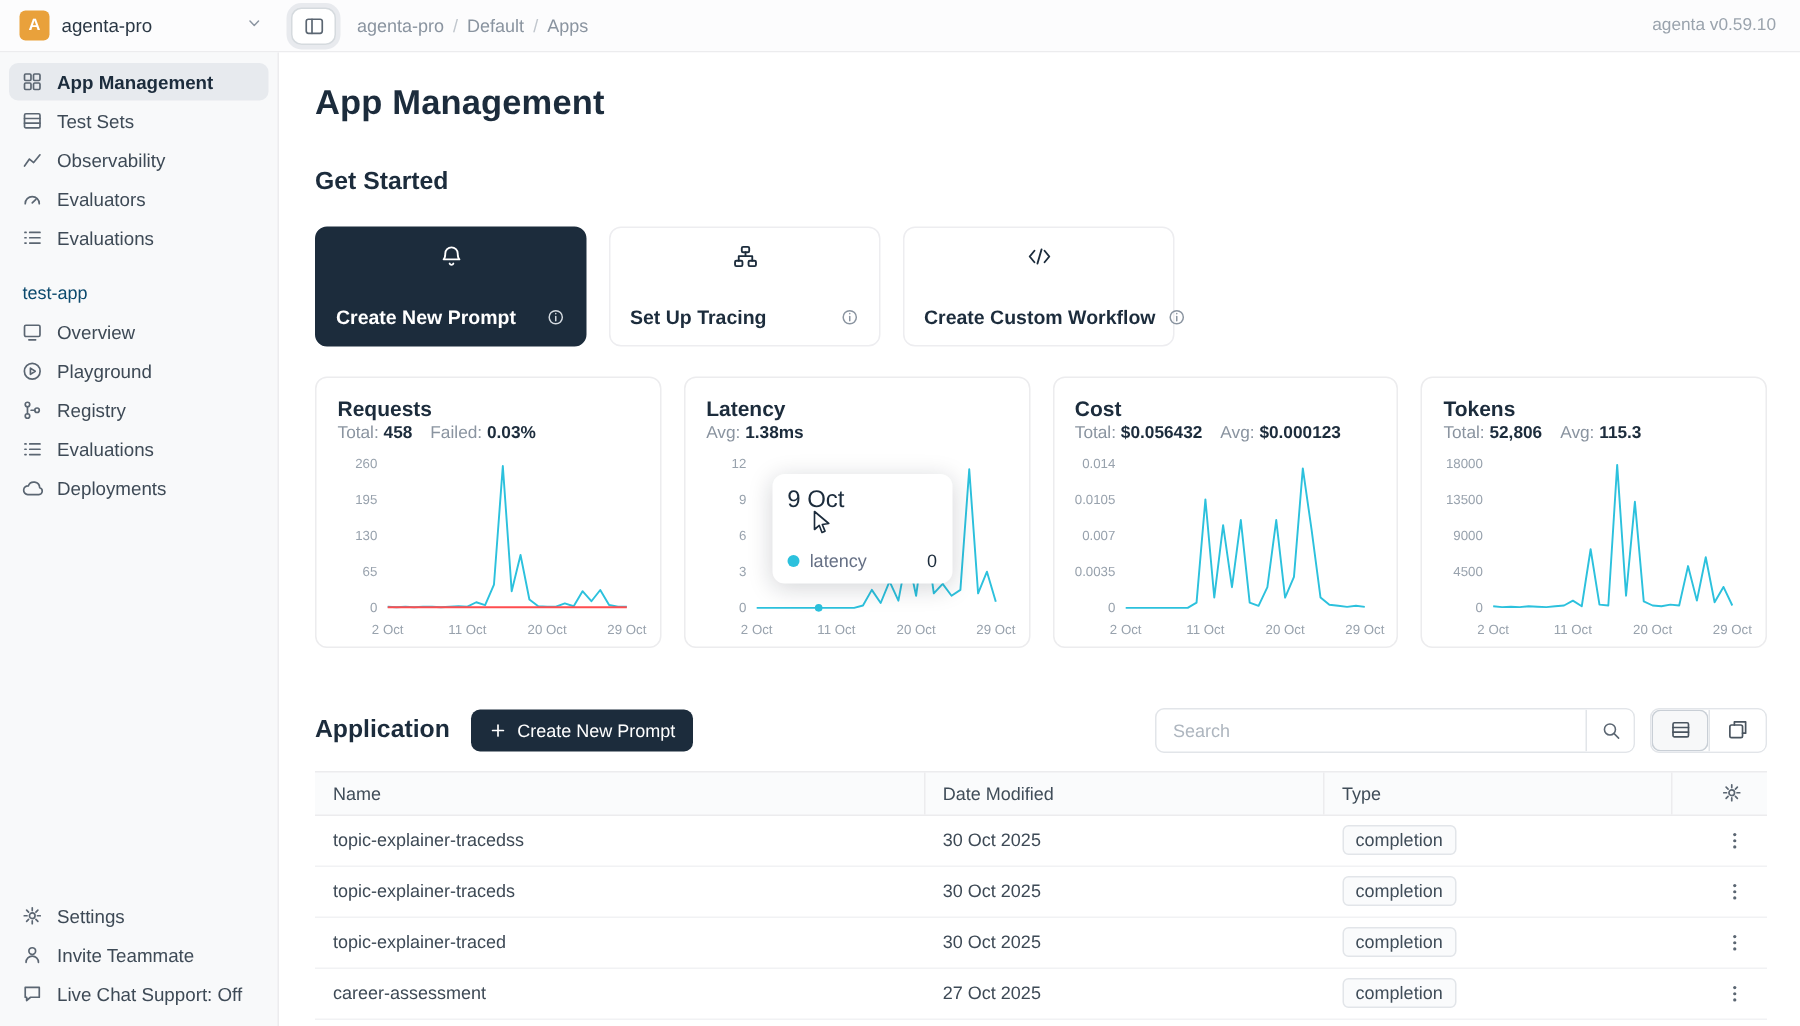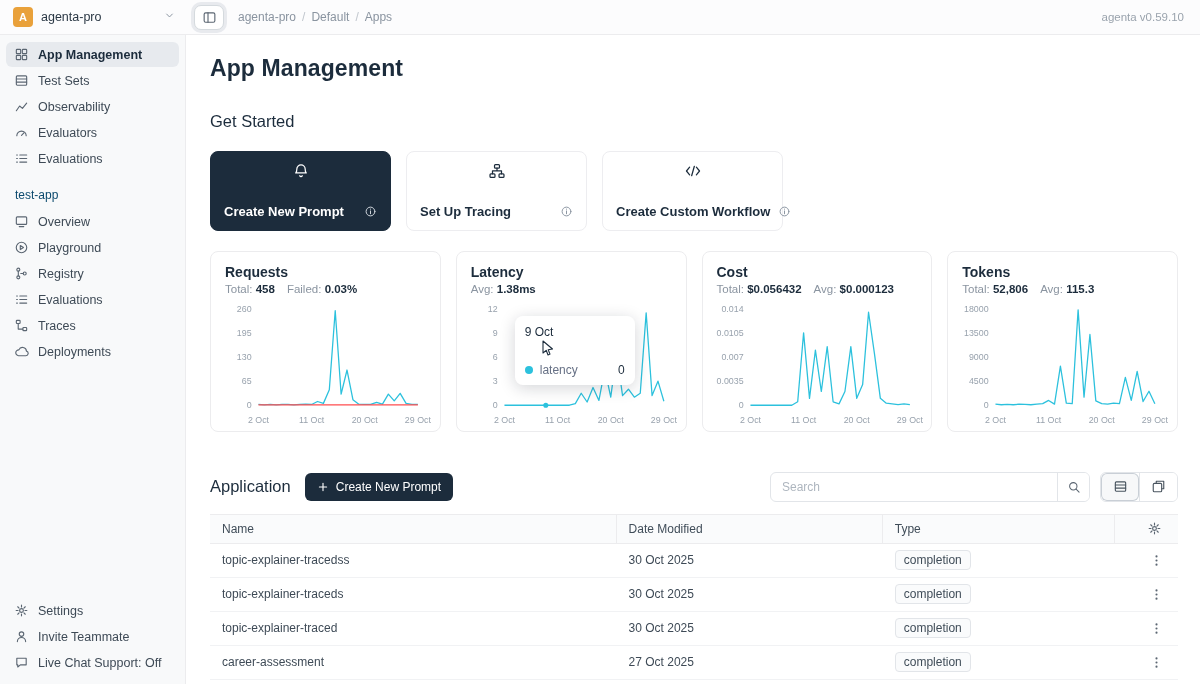--- a/index.html
+++ b/index.html
@@ -23,21 +23,21 @@
 .body{display:flex;height:649px}
 .sidebar{width:186px;background:#f8f9fa;border-right:1px solid #ececee;display:flex;flex-direction:column;padding:6px 0 8px}
 .sb-item{display:flex;align-items:center;gap:9px;margin:1px 6px;padding:5px 8px;border-radius:6px;font-size:12.5px;color:#3e4a56;cursor:pointer;white-space:nowrap}
 .sb-item .icon{color:#5b6672}
 .sb-item.active{background:#e7eaee;color:#1c2c3c;font-weight:600}
 .sb-item .trail{margin-left:auto;color:#7b8591}
 .sb-section{font-size:12px;color:#0c4a6e;margin:16px 0 6px 15px}
 .sb-bottom{margin-top:auto}
 main{flex:1;padding:18px 22px 0 24px;background:#fff;overflow:hidden;min-width:0}
 h1{font-size:23px;font-weight:700;letter-spacing:.1px;margin:2px 0 30px}
-h2{font-size:16.5px;font-weight:400;margin:0 0 20px}
+h2{font-size:16.5px;font-weight:700;margin:0 0 20px}
 
 .gs-cards{display:flex;gap:15px;margin-bottom:20px}
 .gs-card{width:181px;height:80px;border:1px solid #ededf0;border-radius:8px;background:#fff;padding:10px 13px 11px;display:flex;flex-direction:column;justify-content:space-between;cursor:pointer}
 .gs-card .gs-icon{color:#1c2c3c}
 .gs-card .gs-icon svg{width:18px;height:18px;stroke-width:1.1}
 .gs-card.dark{background:#1c2c3c;border-color:#1c2c3c}
 .gs-card.dark .gs-icon{color:#fff}
 .gs-bottom{display:flex;align-items:center;justify-content:space-between}
 .gs-label{font-size:13px;font-weight:600;color:#1c2c3c;white-space:nowrap}
 .gs-card.dark .gs-label{color:#fff}
@@ -46,21 +46,21 @@
 .gs-card.dark .info{color:#d4dae0}
 
 .metrics{display:flex;gap:15px;margin-bottom:40px}
 .metric-card{flex:1;min-width:0;border:1px solid #ececee;border-radius:8px;padding:12px 14px 2px;position:relative;background:#fff}
 .m-title{font-size:14px;font-weight:700;margin-bottom:3px}
 .m-stats{font-size:11.5px;color:#8a94a0;display:flex;gap:12px;margin-bottom:2px;white-space:nowrap}
 .m-stats b{color:#1c2c3c;font-weight:700}
 .m-chart{width:100%;display:block;overflow:visible}
 .m-chart .tick{font-size:9px;fill:#98a2ad}
 .tooltip{position:absolute;left:58px;top:64px;width:120px;background:#fff;border-radius:8px;box-shadow:0 3px 16px rgba(16,24,40,.18);padding:9px 10px 8px;z-index:5}
-.tt-date{font-size:12px;font-weight:500;margin-bottom:24px}
+.tt-date{font-size:16px;font-weight:500;margin-bottom:24px}
 .cursor{position:absolute;left:27px;top:24px;width:12px;height:17px}
 .tt-row{display:flex;align-items:center;gap:7px;font-size:12px}
 .tt-dot{width:8px;height:8px;border-radius:50%;flex:none}
 .tt-name{color:#667085}
 .tt-val{margin-left:auto;font-weight:500}
 
 .app-row{display:flex;align-items:center;margin-bottom:12px}
 .app-row h2{margin:0}
 .btn-primary{margin-left:14px;height:28px;border:none;border-radius:6px;background:#1c2c3c;color:#fff;font-size:12px;font-weight:500;padding:0 12px;display:flex;align-items:center;gap:7px;cursor:pointer;font-family:inherit;white-space:nowrap}
 .btn-primary .icon svg{width:12px;height:12px;stroke-width:1.5}
@@ -211,30 +211,20 @@
               <svg viewBox="0 0 16 16" aria-hidden="true">
                 <line x1="6.2" y1="4.2" x2="13.5" y2="4.2"></line>
                 <line x1="6.2" y1="8" x2="13.5" y2="8"></line>
                 <line x1="6.2" y1="11.8" x2="13.5" y2="11.8"></line>
                 <line x1="2.8" y1="4.2" x2="3.6" y2="4.2"></line>
                 <line x1="2.8" y1="8" x2="3.6" y2="8"></line>
                 <line x1="2.8" y1="11.8" x2="3.6" y2="11.8"></line>
               </svg>
             </span>
             <span class="sb-label">Evaluations</span>
-          </div>
-          <div class="sb-item">
-            <span class="icon">
-              <svg viewBox="0 0 16 16" aria-hidden="true">
-                <rect x="2.5" y="2.5" width="4" height="3.4" rx="0.8"></rect>
-                <rect x="9.5" y="10.1" width="4" height="3.4" rx="0.8"></rect>
-                <path d="M4.5 5.9v5.9h5"></path>
-              </svg>
-            </span>
-            <span class="sb-label">Traces</span>
           </div>
           <div class="sb-item">
             <span class="icon">
               <svg viewBox="0 0 16 16" aria-hidden="true">
                 <path d="M4.8 12.5a3.1 3.1 0 1 1 .4-6.2A4.2 4.2 0 0 1 13.3 7.6a2.5 2.5 0 0 1-.6 4.9z"></path>
               </svg>
             </span>
             <span class="sb-label">Deployments</span>
           </div>
         </nav>

